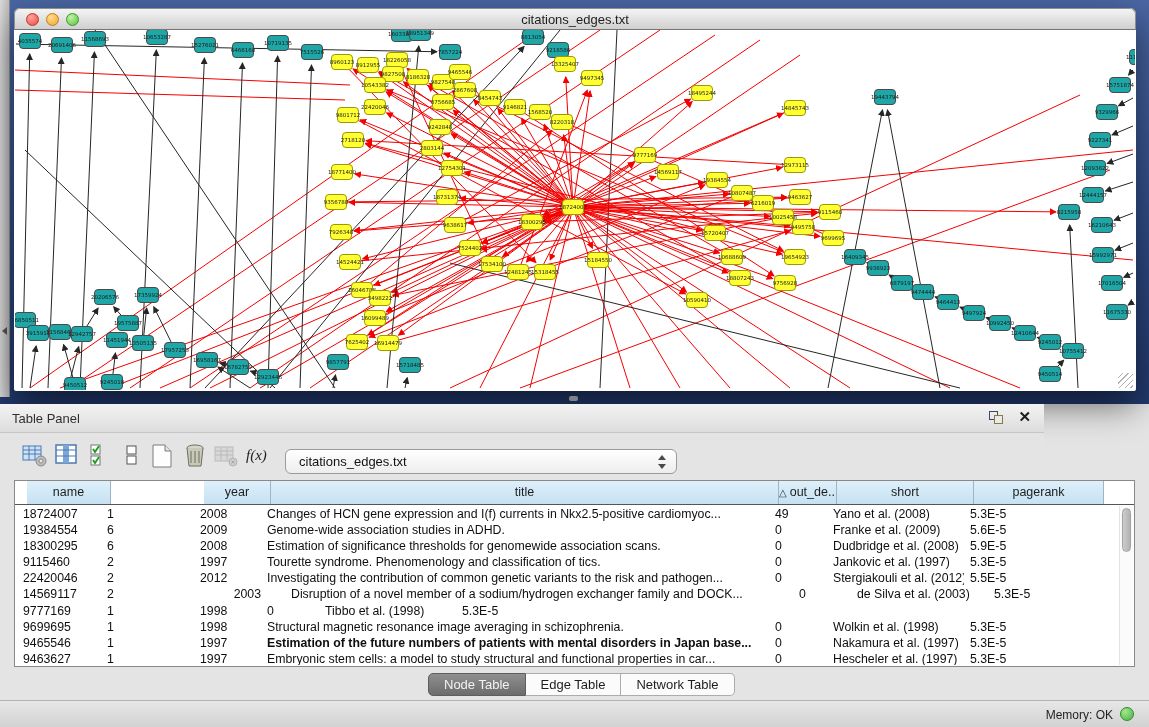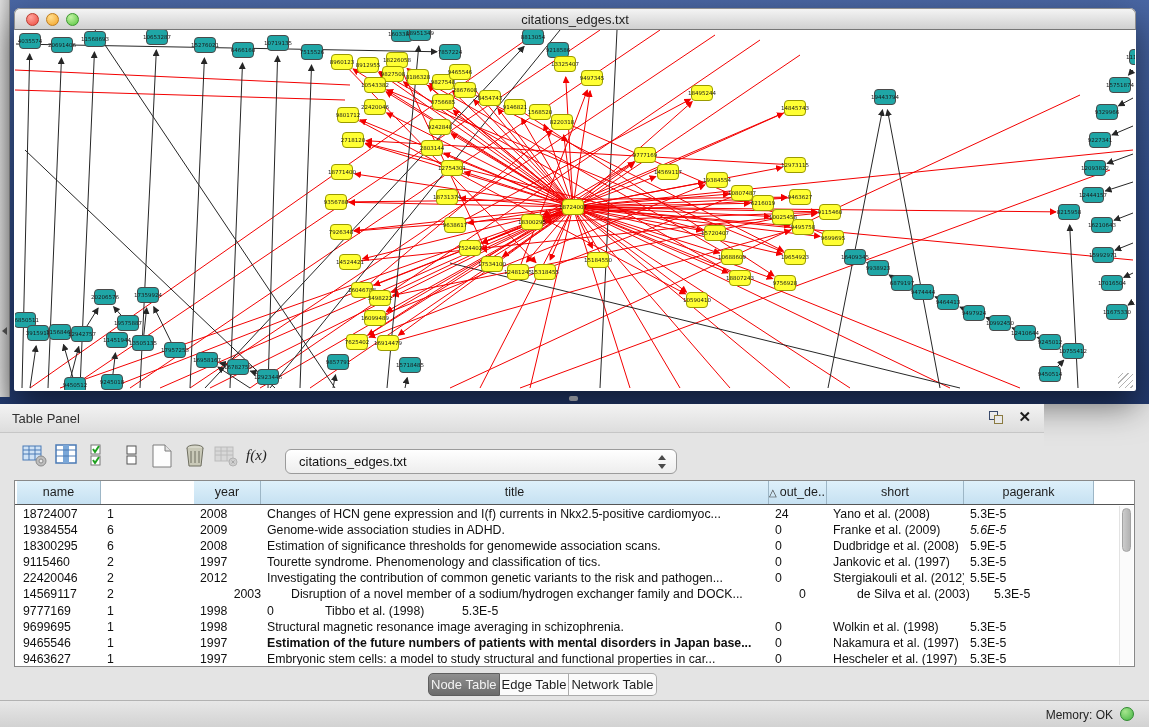--- a/index.html
+++ b/index.html
@@ -48,37 +48,37 @@
     background:linear-gradient(#ffffff,#ededed); border:1px solid #9b9b9b; border-radius:6px;
     font-size:13px; line-height:23px; padding-left:13px; color:#111; }
   .combo-arrows { position:absolute; right:10px; top:5px; width:8px; height:14px; }
   .combo-arrows .up { position:absolute; top:0; left:0; width:0; height:0;
     border-left:4px solid transparent; border-right:4px solid transparent; border-bottom:5px solid #4a4a4a; }
   .combo-arrows .dn { position:absolute; bottom:0; left:0; width:0; height:0;
     border-left:4px solid transparent; border-right:4px solid transparent; border-top:5px solid #4a4a4a; }
 
   .tcontainer { position:absolute; left:14px; top:76px; width:1121px; height:187px;
     background:#fff; border:1px solid #888; }
-  .thead { display:flex; height:24px; border-bottom:1px solid #555; padding-left:2px;
+  .thead { display:flex; height:24px; border-bottom:1px solid #555; padding-left:12px;
     background:linear-gradient(#e0ف0f8,#cbe3f3); }
   .th { font-size:12.5px; color:#1d1d1d; text-align:center; line-height:23px;
     border-right:1px solid #9db6c6; background:linear-gradient(#def0fa,#c6e1f2);
     white-space:nowrap; overflow:hidden; flex:none; }
   .th .sort { font-size:10px; margin-right:3px; color:#333; }
   .tbody { position:absolute; left:0; top:25px; right:16px; bottom:1px; overflow:hidden; }
   .tr { display:flex; height:16.1px; padding-left:2px; background:#fff; }
   .td { font-size:12.3px; color:#0f0f0f; padding-left:6px; line-height:16px;
     white-space:nowrap; overflow:hidden; flex:none; }
   .vscroll { position:absolute; right:1px; top:25px; bottom:1px; width:14px;
     background:#fbfbfb; border-left:1px solid #e3e3e3; }
   .vthumb { position:absolute; left:2px; top:2px; width:9px; height:44px;
     background:linear-gradient(90deg,#cccccc,#b2b2b2); border:1px solid #a3a3a3; border-radius:5px; }
 
   .tabs { position:absolute; left:428px; top:269px; height:23px; display:flex; }
-  .tab { font-size:13px; padding:0 2px; line-height:21px; background:#fbfbfb;
+  .tab { font-size:13px; padding:0 15px; line-height:21px; background:#fbfbfb;
     border:1px solid #acacac; border-left:none; color:#1e1e1e; white-space:nowrap;text-align:right; }
   .tab:first-child { border-left:1px solid #acacac; border-radius:5px 0 0 5px; }
   .tab:last-child { border-radius:0 5px 5px 0; }
   .tab.sel { background:linear-gradient(#8f8f8f,#6c6c6c); color:#f3f3f3; border-color:#5e5e5e; }
 
   .statusbar { position:absolute; left:0; bottom:0; width:1149px; height:27px;
     background:linear-gradient(#e7e7e7,#d2d2d2); border-top:1px solid #b2b2b2; }
   .mem { position:absolute; right:36px; top:7px; font-size:12px; color:#1f1f1f; }
   .dot { position:absolute; right:15px; top:6px; width:14px; height:14px; border-radius:50%;
     background:radial-gradient(circle at 35% 30%,#a6e58e,#46b544); border:1px solid #2e8a2e; }
@@ -585,32 +585,32 @@
         <div class="th" style="width: 58px;"><span class="sort">△</span>out_de...</div>
         <div class="th" style="width: 137px;">short</div>
         <div class="th" style="width: 130px;">pagerank</div>
       </div>
     <div class="tbody" id="tbody">
         <div class="tr">
           <div class="td" style="width: 84px;">18724007</div>
           <div class="td" style="width: 93px;">1</div>
           <div class="td" style="width: 67px;">2008</div>
           <div class="td" style="width: 508px;">Changes of HCN gene expression and I(f) currents in Nkx2.5-positive cardiomyoc...</div>
-          <div class="td" style="width: 58px;">24</div>
+          <div class="td" style="width: 58px;">49</div>
           <div class="td" style="width: 137px;">Yano et al. (2008)</div>
           <div class="td" style="width: 130px;">5.3E-5</div>
         </div>
         <div class="tr">
           <div class="td" style="width: 84px;">19384554</div>
           <div class="td" style="width: 93px;">6</div>
           <div class="td" style="width: 67px;">2009</div>
           <div class="td" style="width: 508px;">Genome-wide association studies in ADHD.</div>
           <div class="td" style="width: 58px;">0</div>
           <div class="td" style="width: 137px;">Franke et al. (2009)</div>
-          <div class="td" style="width: 130px; font-style: italic;">5.6E-5</div>
+          <div class="td" style="width: 130px;">5.6E-5</div>
         </div>
         <div class="tr">
           <div class="td" style="width: 84px;">18300295</div>
           <div class="td" style="width: 93px;">6</div>
           <div class="td" style="width: 67px;">2008</div>
           <div class="td" style="width: 508px;">Estimation of significance thresholds for genomewide association scans.</div>
           <div class="td" style="width: 58px;">0</div>
           <div class="td" style="width: 137px;">Dudbridge et al. (2008)</div>
           <div class="td" style="width: 130px;">5.9E-5</div>
         </div>

